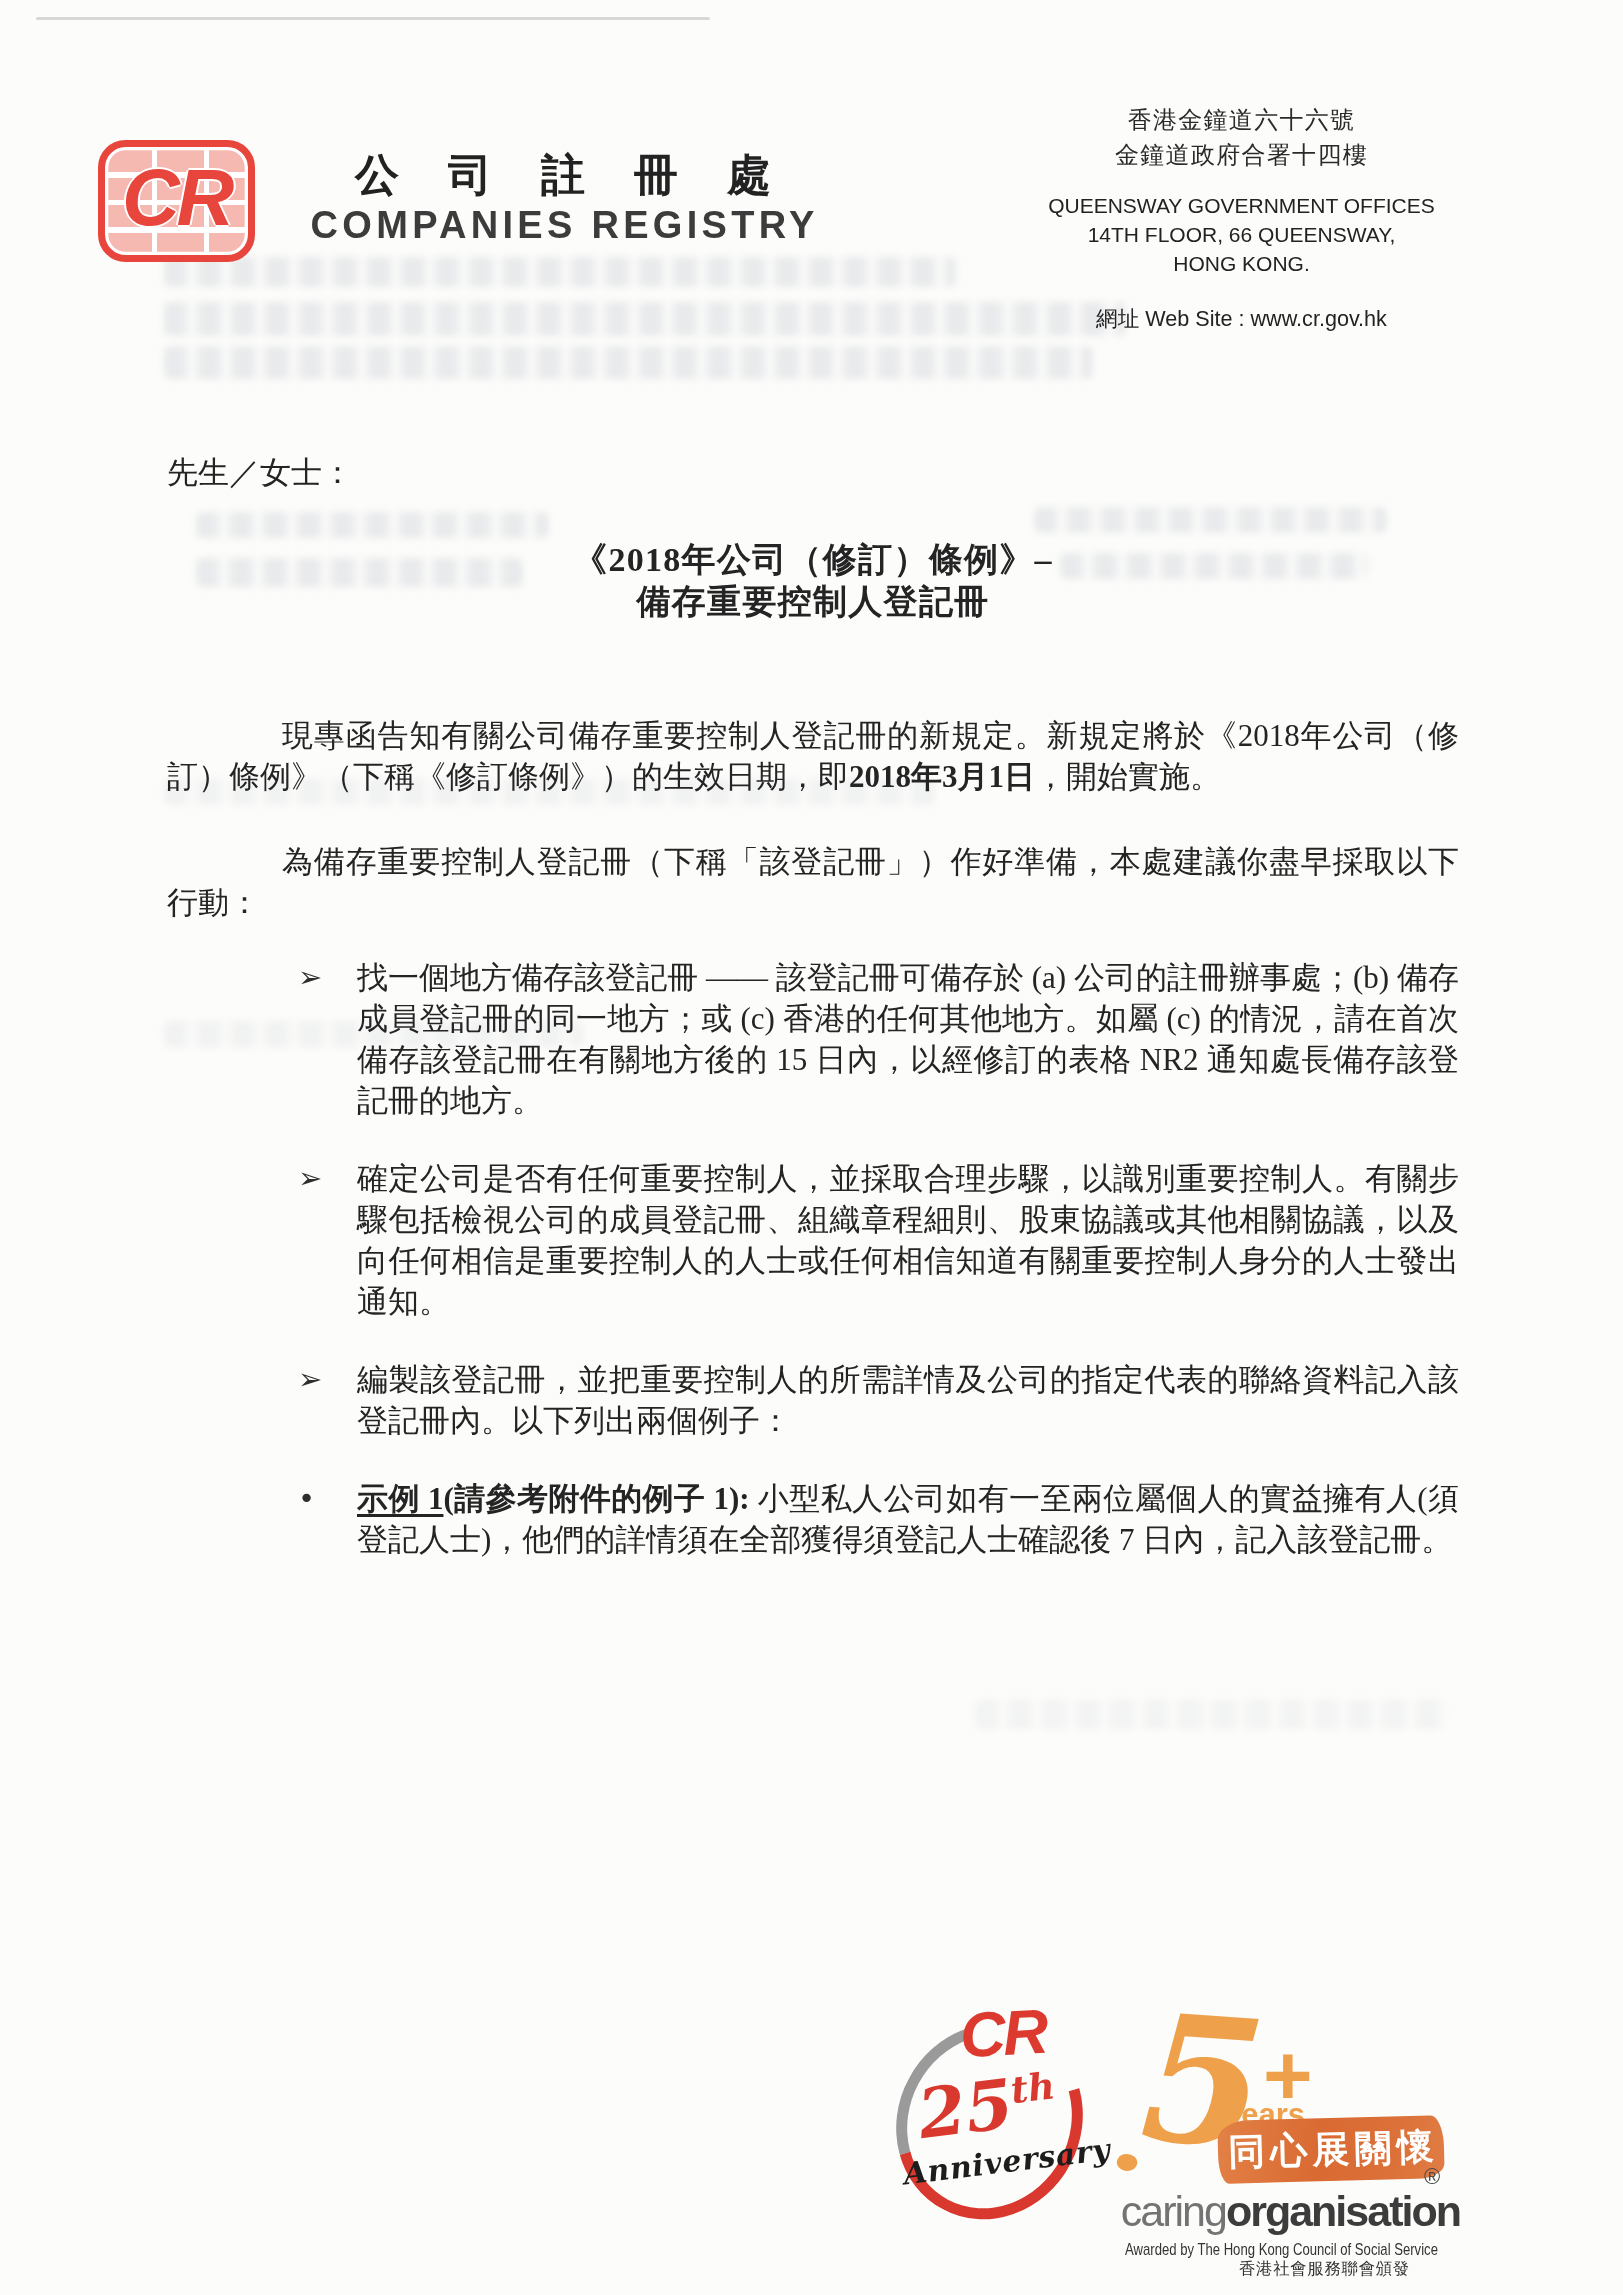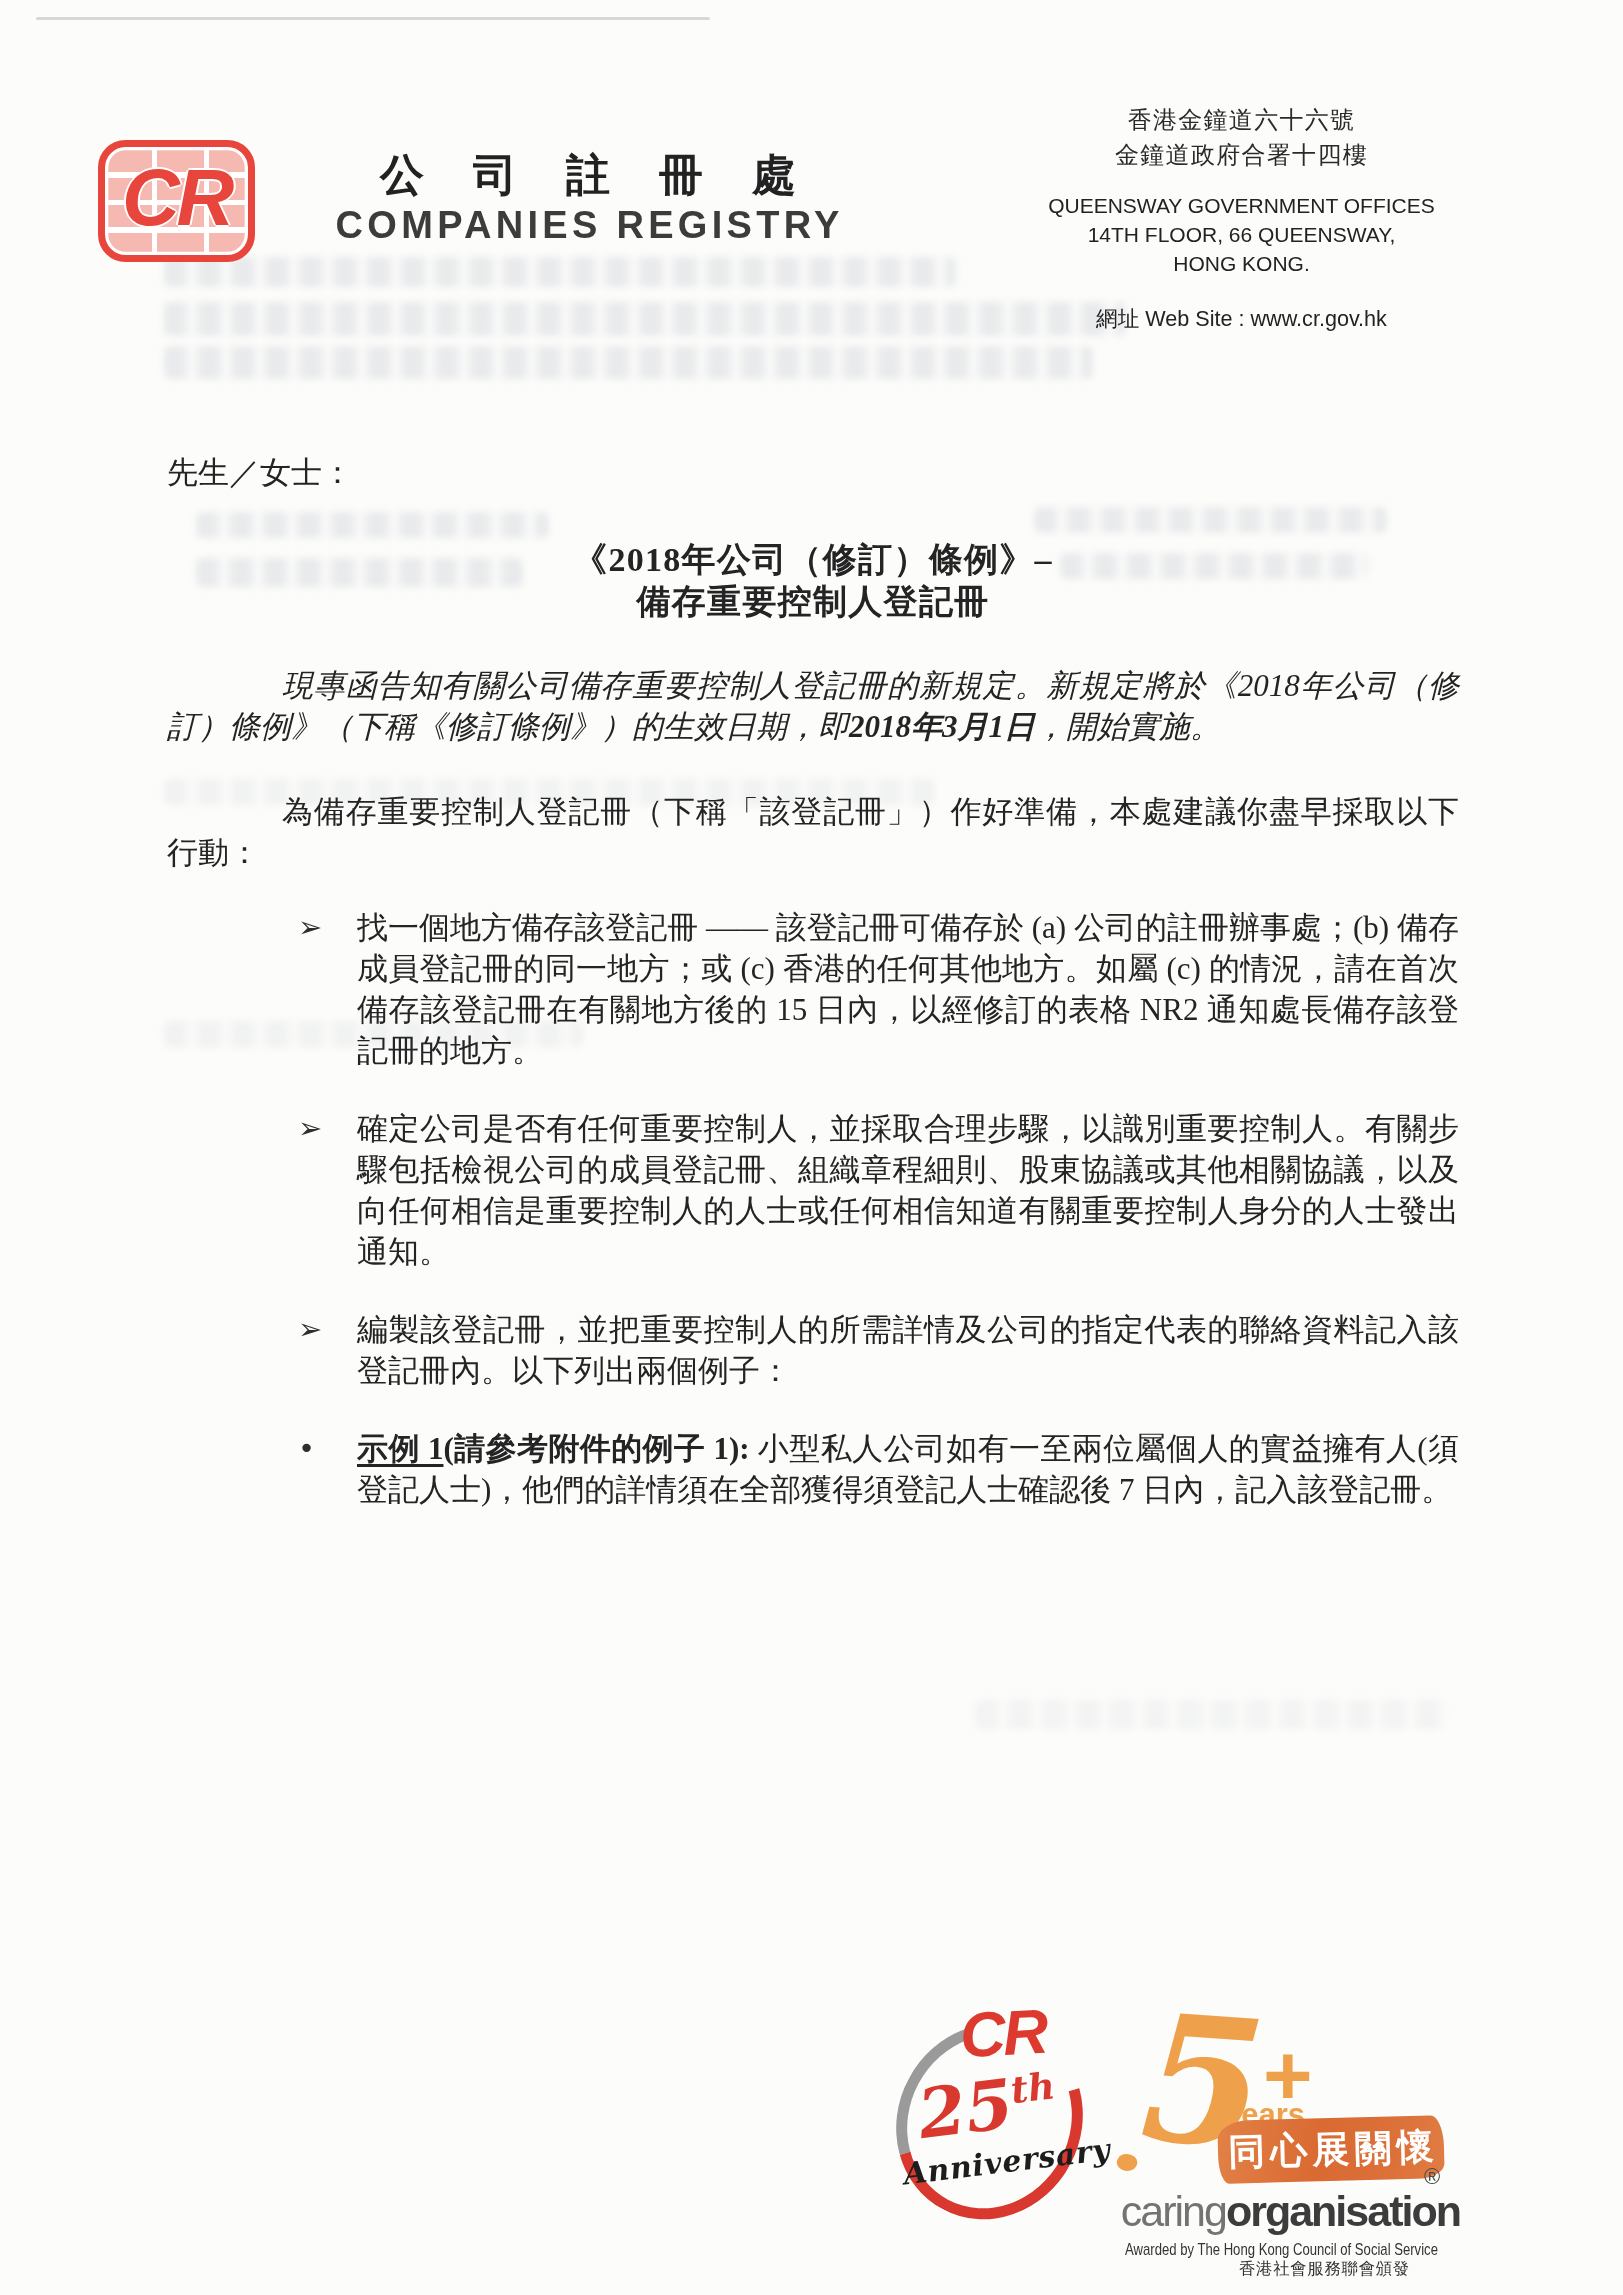--- a/index.html
+++ b/index.html
@@ -23,41 +23,41 @@
       repeating-linear-gradient(90deg, rgba(255,255,255,0) 0 47px, #ffffff 47px 52px);
     box-shadow: inset 0 0 0 3.3px #ffffff;
     display:flex; align-items:center; justify-content:center;
   }
   .cr-logo .cr-letters{
     font-family:"Liberation Sans","DejaVu Sans",sans-serif;
     font-style:italic; font-weight:900; font-size:80px; line-height:1;
     color:#e8463c; letter-spacing:-3.3px; padding-bottom:5.2px;
     text-shadow:2px 0 0 #fff,-2px 0 0 #fff,0 2px 0 #fff,0 -2px 0 #fff;
   }
-  .org-block{position:absolute;left:331px;top:152px;width:501px;text-align:center;}
+  .org-block{position:absolute;left:306px;top:152px;width:501px;text-align:center;}
   .org-zh{
     font-size:44px; font-weight:700; color:#222; line-height:1.1;
     letter-spacing:49px; padding-left:49px; white-space:nowrap;
   }
   .org-en{
     margin-top:3.9px; font-family:"Liberation Sans","DejaVu Sans",sans-serif;
     font-weight:700; font-size:38px; color:#3c3c3c; letter-spacing:4.3px; padding-left:4.6px;
     white-space:nowrap;
   }
   .address{position:absolute;left:1032px;top:103px;width:419px;text-align:center;color:#2a2a2a;}
   .addr-zh{font-size:24px;line-height:35px;letter-spacing:1.3px;}
   .addr-en{font-family:"Liberation Sans","DejaVu Sans",sans-serif;font-size:21px;line-height:29px;color:#222;}
   .addr-en-block{margin-top:18.3px;}
   .website{margin-top:26px;font-family:"Liberation Sans","DejaVu Sans",sans-serif;font-size:21.6px;color:#222;}
   
   .body-text{position:absolute;left:167px;top:452px;width:1292px;font-size:31px;line-height:41px;text-align:justify;}
   .salutation{text-align:left;}
   .letter-title{margin-top:46px;text-align:center;font-weight:700;font-size:34px;line-height:42px;letter-spacing:1.3px;}
   .para{margin:0;text-indent:115px;}
-  .p1{margin-top:42px;font-style:italic;}
+  .p1{margin-top:92px;}
   .p2{margin-top:47px;}
   .p3{margin-top:44px;}
   ul.arrow-list{list-style:none;margin:34px 0 0 0;padding:0;}
   ul.arrow-list > li{position:relative;padding-left:190px;margin-top:37px;}
   ul.arrow-list > li:first-child{margin-top:0;}
   ul.arrow-list > li > .marker{position:absolute;left:131px;top:0;font-family:"DejaVu Sans",sans-serif;font-size:29px;color:#2e2e2e;}
   li.example{position:relative;padding-left:252px;margin-top:34px;}
   li.example > .marker{position:absolute;left:200px;top:-2.6px;font-size:34px;color:#1e1e1e;font-family:"DejaVu Sans",sans-serif;}
   .u{text-decoration:underline;text-underline-offset:5.2px;}
   b,.b{font-weight:700;}

